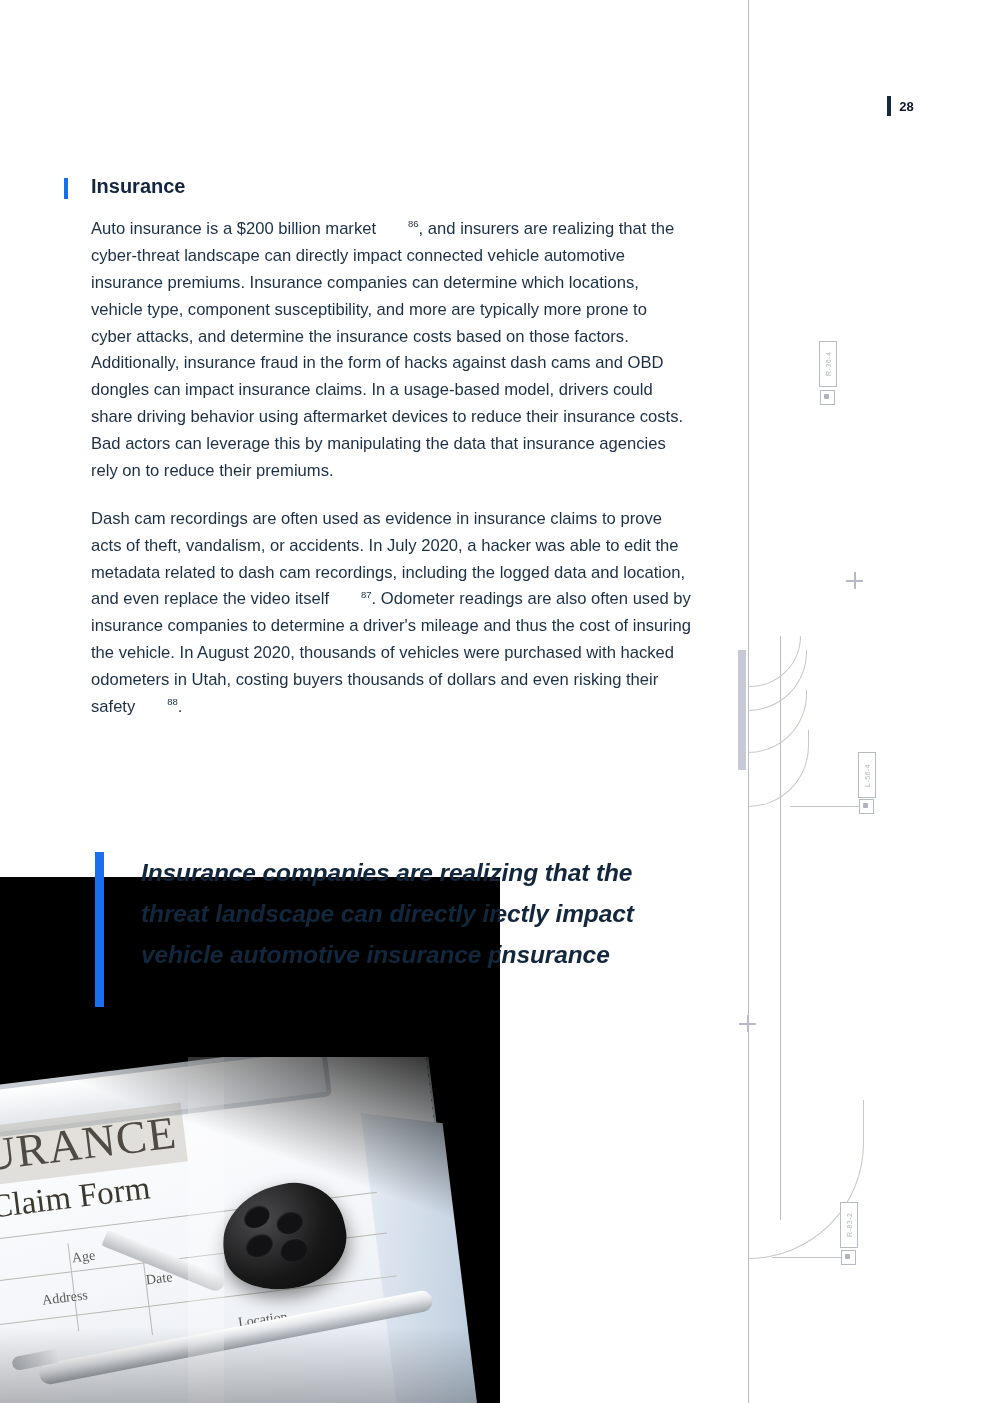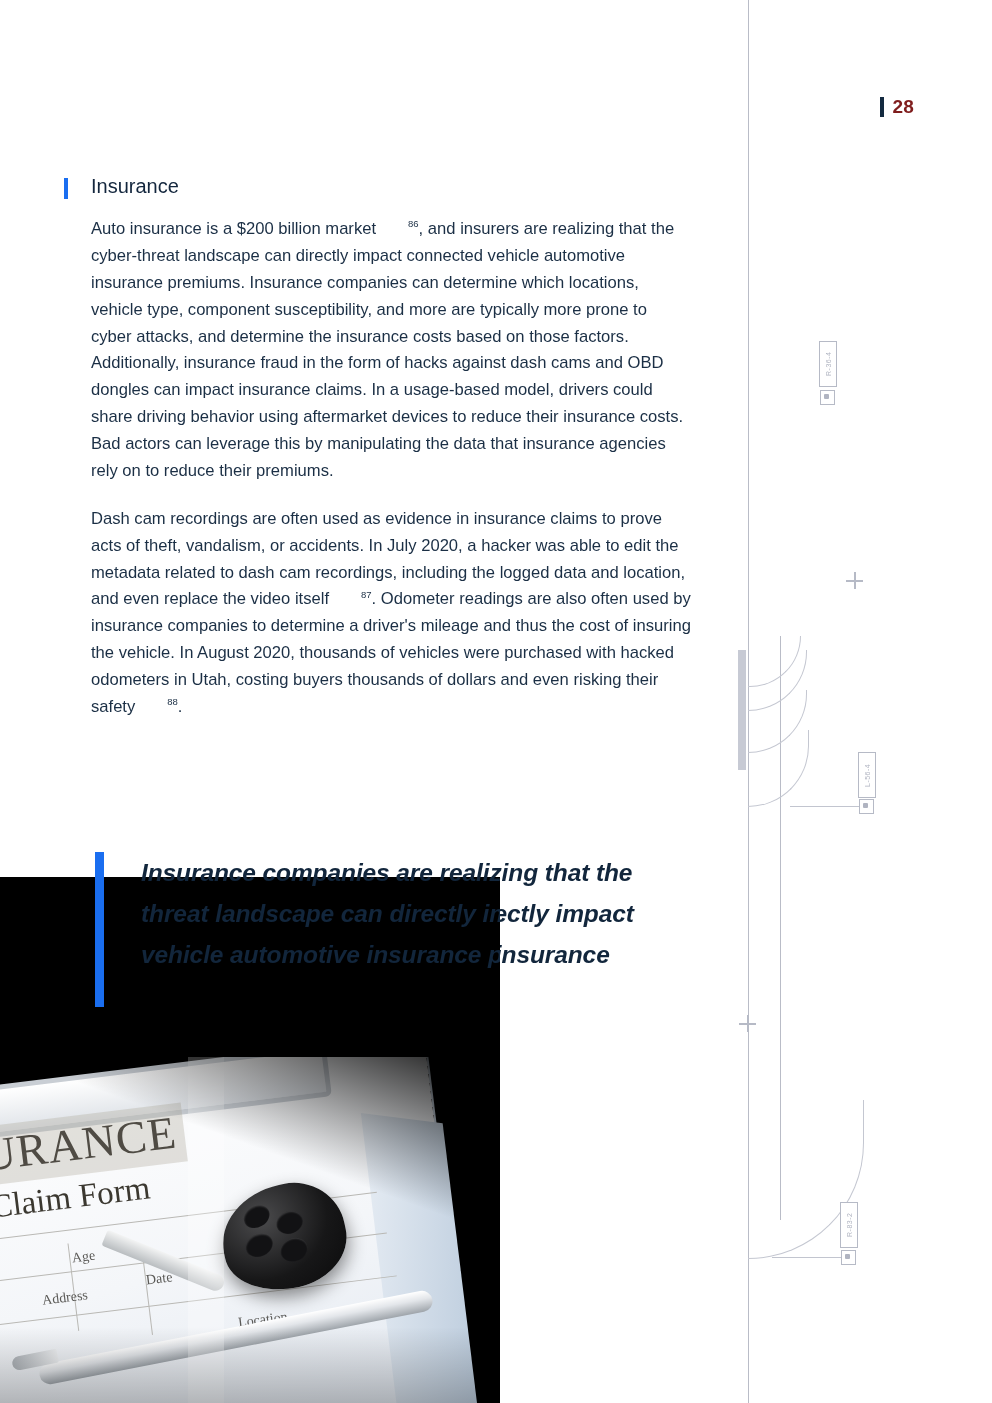--- a/index.html
+++ b/index.html
@@ -134,23 +134,23 @@
     display: flex;
     align-items: center;
     gap: 8px;
   }
   .page-num-bar {
     width: 4px;
     height: 20px;
     background: #132a40;
   }
   #page-number {
-    font-size: 19px;
+    font-size: 13px;
     font-weight: 700;
-    color: #7f1d1d;
+    color: #0f172a;
     letter-spacing: 0.2px;
   }
 
   
   #content {
     position: absolute;
     left: 64px;
     top: 175px;
     width: 628px;
   }
@@ -162,21 +162,21 @@
   }
   .heading-bar {
     width: 4px;
     height: 21px;
     background: #1a6ef0;
     margin-top: 3px;
     flex: 0 0 auto;
   }
   #section-heading {
     font-size: 20px;
-    font-weight: 400;
+    font-weight: 700;
     color: #13263d;
     margin-left: 23px;
     line-height: 1.15;
   }
   .body-p {
     margin: 0 0 21px 27px;
     font-size: 16.6px;
     line-height: 1.62;
     color: #1b2f45;
     text-align: left;

